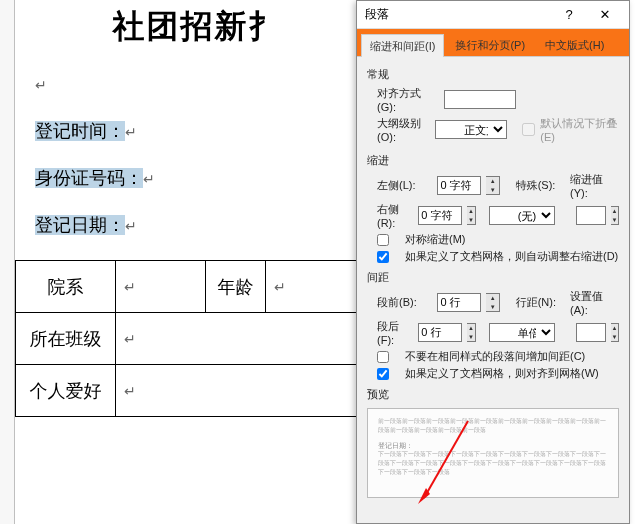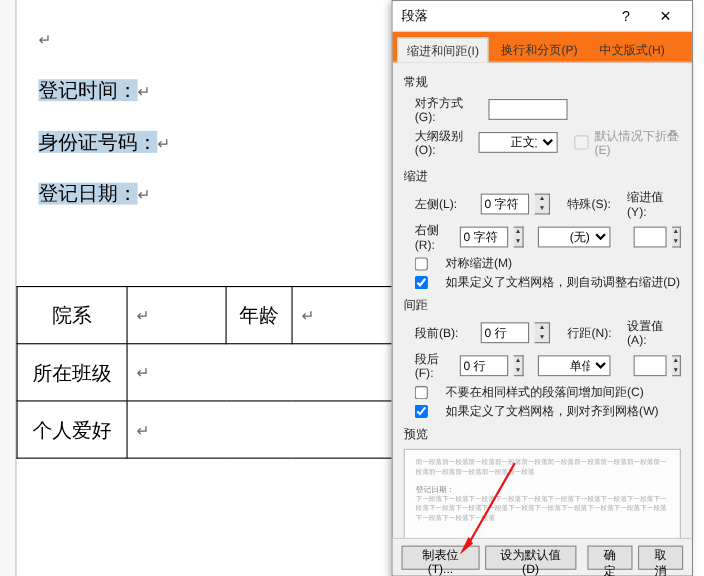--- a/index.html
+++ b/index.html
@@ -43,20 +43,21 @@
   .dialog-buttons { position: absolute; left: 0; bottom: 0; width: 100%; height: 34px; background: #f0f0f0; border-top: 1px solid #ccc; display: flex; align-items: center; padding: 0 8px; gap: 5px; }
   button.dbtn { height: 22px; border: 1px solid #888; background: #e1e1e1; font-size: 11px; padding: 0 10px; }
   .spacer { flex: 1; }
   .arrow { position: absolute; left: 418px; top: 416px; pointer-events: none; }
 </style>
 </head>
 <body>
 
 <div class="doc">
   <div class="doc-page">
+    <div class="doc-title">社团招新扌</div>
     <div class="doc-lines">
       <div><span class="para-mark">↵</span></div>
       <div><span class="sel">登记时间：</span><span class="para-mark">↵</span></div>
       <div><span class="sel">身份证号码：</span><span class="para-mark">↵</span></div>
       <div><span class="sel">登记日期：</span><span class="para-mark">↵</span></div>
     </div>
     <div class="table-wrap">
       <table class="form">
         <tbody>
         <tr>
@@ -181,25 +182,18 @@
       </div>
 
     <div class="group-label" style="margin-top:6px">预览</div>
   </div>
   <div class="preview">
     前一段落前一段落前一段落前一段落前一段落前一段落前一段落前一段落前一段落前一段落前一段落前一段落前一段落前一段落
     <div class="plabel">登记日期：</div>
     下一段落下一段落下一段落下一段落下一段落下一段落下一段落下一段落下一段落下一段落下一段落下一段落下一段落下一段落下一段落下一段落下一段落下一段落下一段落下一段落下一段落下一段落
   </div>
 
-  <div class="dialog-buttons">
-    <button class="dbtn">制表位(T)...</button>
-    <button class="dbtn">设为默认值(D)</button>
-    <div class="spacer"></div>
-    <button class="dbtn">确定</button>
-    <button class="dbtn">取消</button>
-  </div>
 </div>
 
 <svg class="arrow" width="60" height="90">
   <line x1="50" y1="5" x2="6" y2="82" stroke="#e11" stroke-width="2"></line>
   <polygon points="0,88 12,78 8,72" fill="#e11"></polygon>
 </svg>
 
 </body></html>

